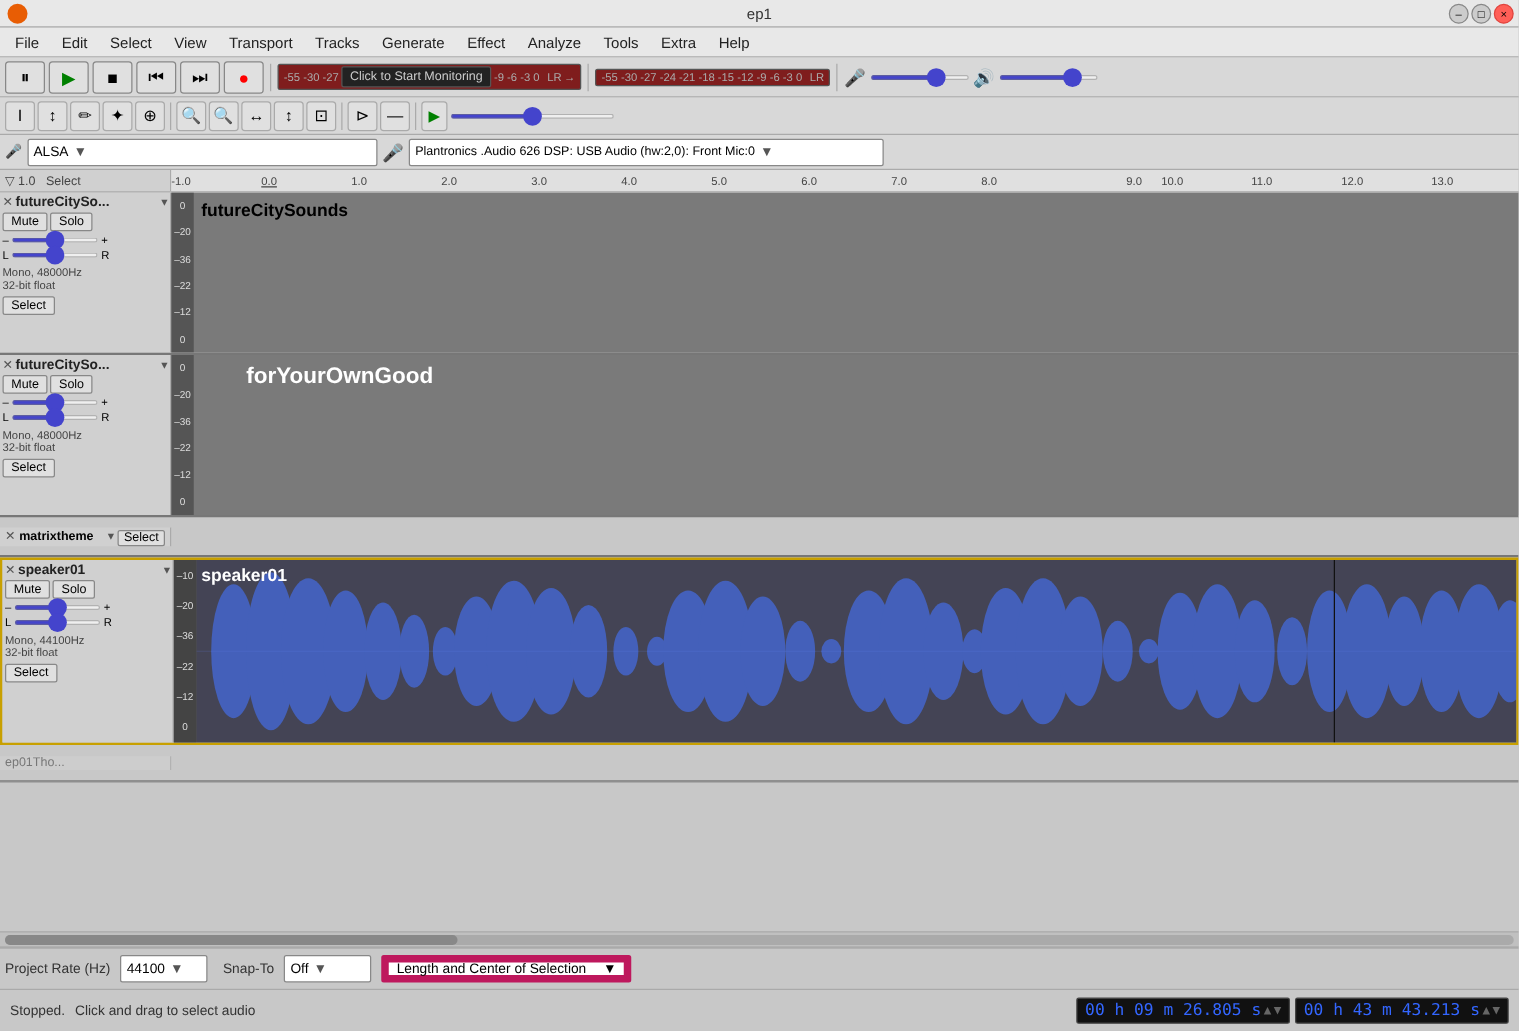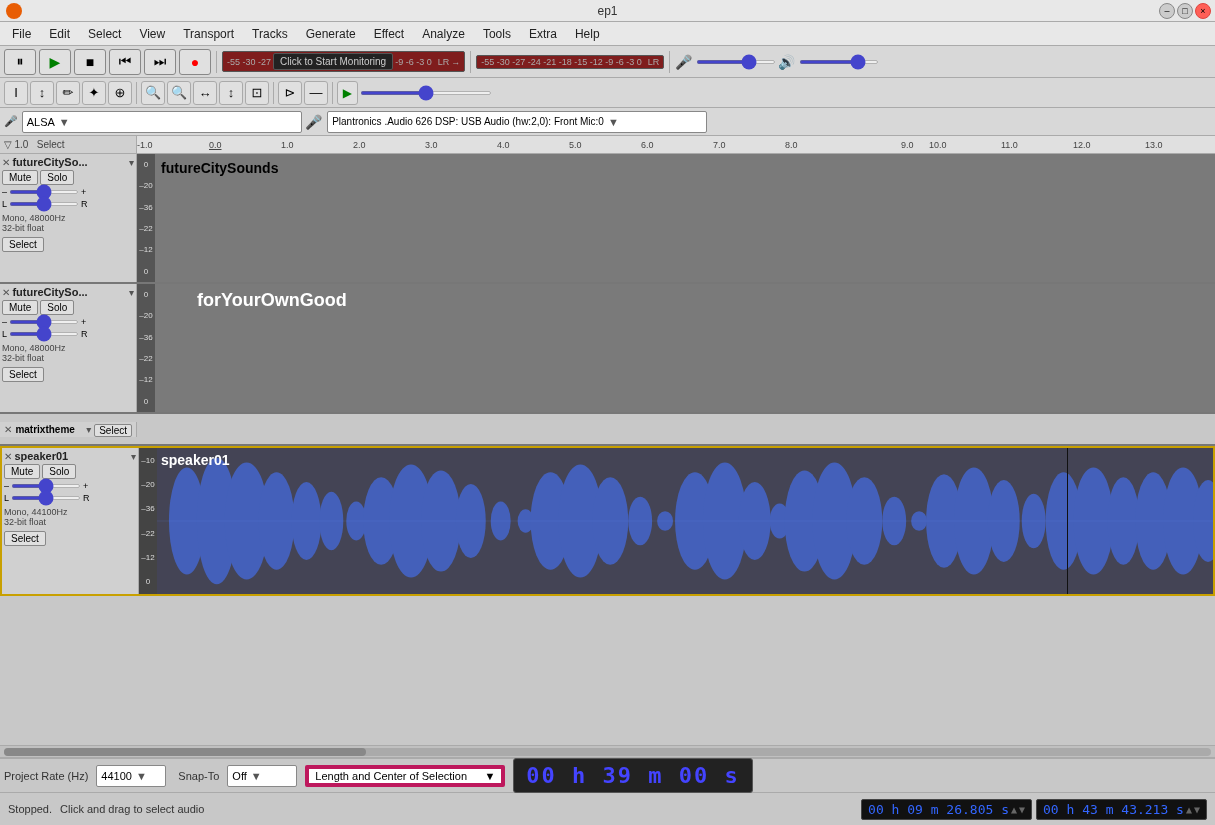--- a/index.html
+++ b/index.html
@@ -204,21 +204,21 @@
       padding: 0 8px;
       gap: 8px;
     }
     .status-label { font-size: 11px; color: #333; }
 
     .project-rate-label { font-size: 11px; color: #333; }
     .snap-to-label { font-size: 11px; color: #333; margin-left: 4px; }
 
     .length-dropdown {
       background: white;
-      border: 4px solid #be185d;
+      border: 6px solid #be185d;
       border-radius: 2px;
       padding: 2px 6px;
       font-size: 11px;
       height: 22px;
       width: 200px;
       display: flex;
       align-items: center;
       justify-content: space-between;
       cursor: pointer;
     }
@@ -609,20 +609,26 @@
               <ellipse cx="1055" cy="75" rx="15" ry="42"></ellipse>
             </g>
 
             <line x1="0" y1="75" x2="1060" y2="75" stroke="#6688ee" stroke-width="0.5" opacity="0.3"></line>
           </svg>
 
           <div style="position:absolute;top:0;bottom:0;left:928px;width:1px;background:#111;z-index:5;"></div>
         </div>
       </div>
 
+      <div class="track-row" style="min-height:30px;max-height:30px;border-bottom:2px solid #777;display:flex;align-items:center;opacity:0.7;">
+        <div style="width:137px;flex-shrink:0;background:#d0d0d0;border-right:1px solid #aaa;height:100%;display:flex;align-items:center;padding:0 4px;gap:3px;">
+          <span style="font-size:10px;color:#555;">ep01Tho...</span>
+        </div>
+        <div style="flex:1;background:#666;height:100%;"></div>
+      </div>
 
     </div>
 
     <div class="hscrollbar">
       <div style="width:100%;height:8px;background:#aaa;border-radius:4px;margin:2px 4px;position:relative;">
         <div style="position:absolute;left:0;width:30%;height:100%;background:#888;border-radius:4px;"></div>
       </div>
     </div>
 
   </div>
@@ -641,21 +647,20 @@
       <div style="background:white;border:1px solid #888;border-radius:2px;padding:2px 4px;font-size:11px;height:22px;display:flex;align-items:center;width:70px;">
         <span>Off</span>
         <span style="margin-left:4px;color:#555;">▼</span>
       </div>
 
       <div class="length-dropdown">
         <span>Length and Center of Selection</span>
         <span>▼</span>
       </div>
 
-      <div class="time-display">00 h 39 m 00 s</div>
     </div>
 
     <div class="statusbar-bottom">
       <span class="status-label">Stopped.</span>
       <span class="status-label">Click and drag to select audio</span>
       <div style="display:flex;align-items:center;gap:4px;margin-left:auto;">
 
         <div class="time-box">
           <span>00 h 09 m 26.805 s</span>
           <span class="time-box-btn">▲</span>

